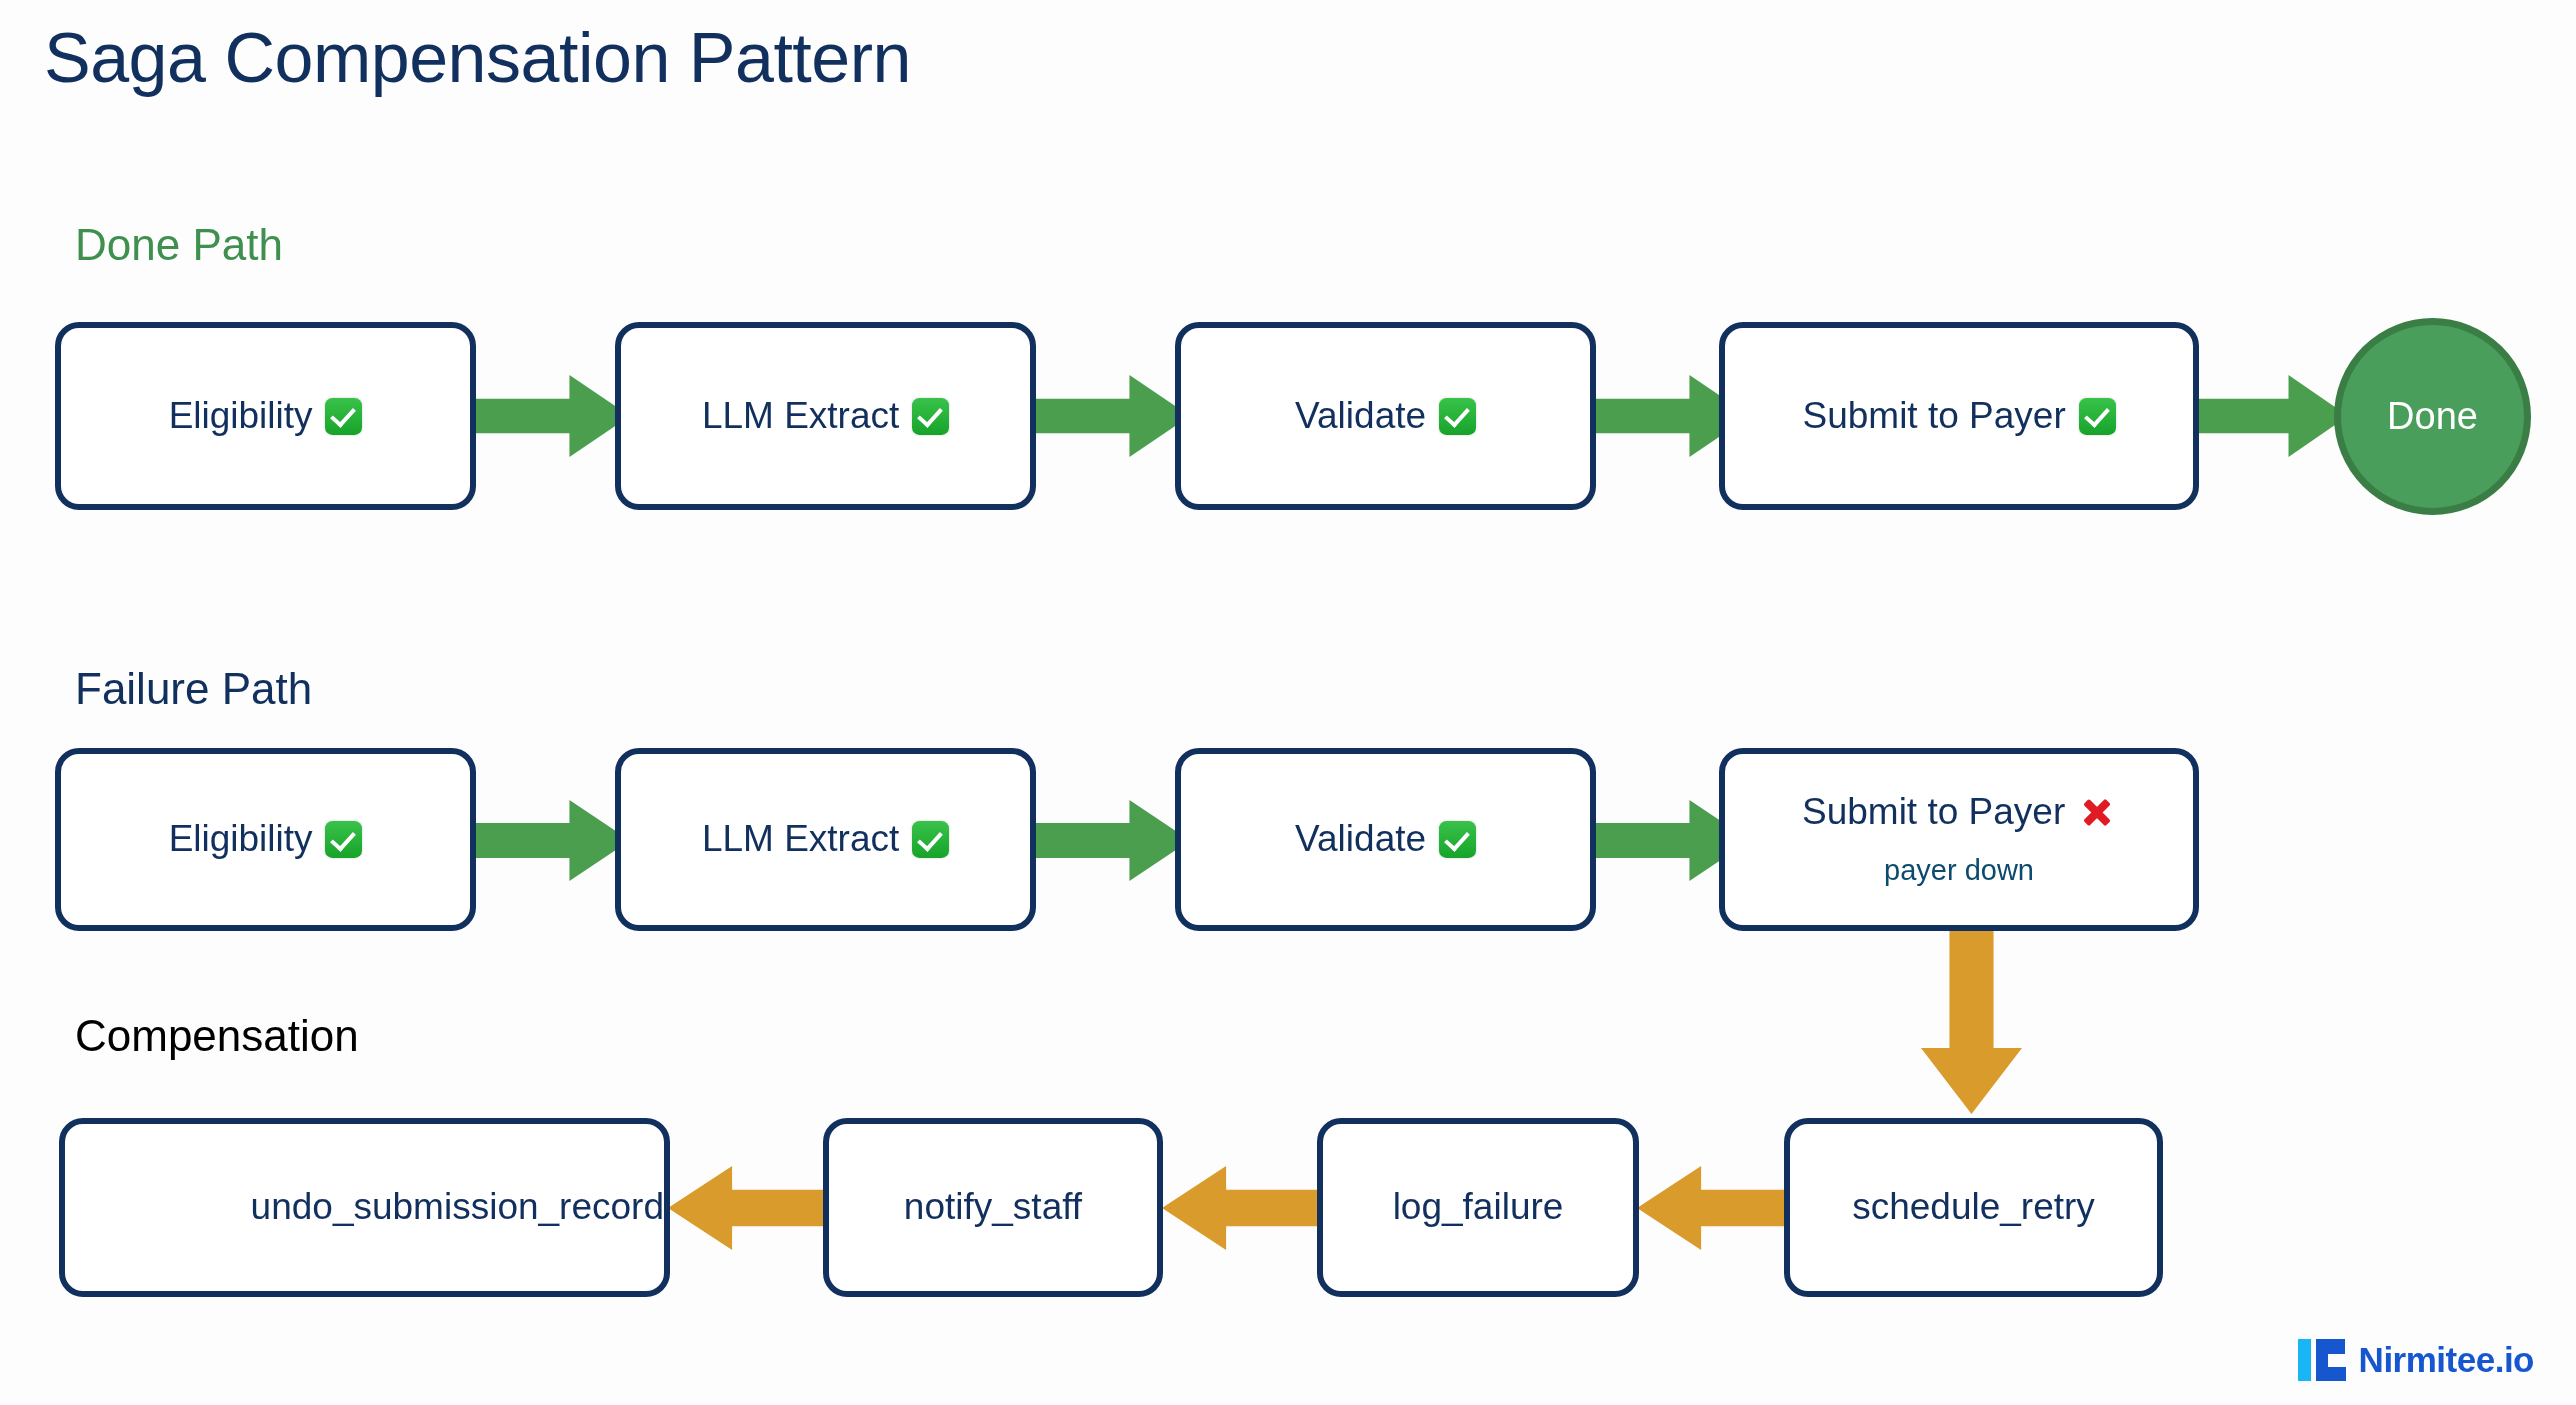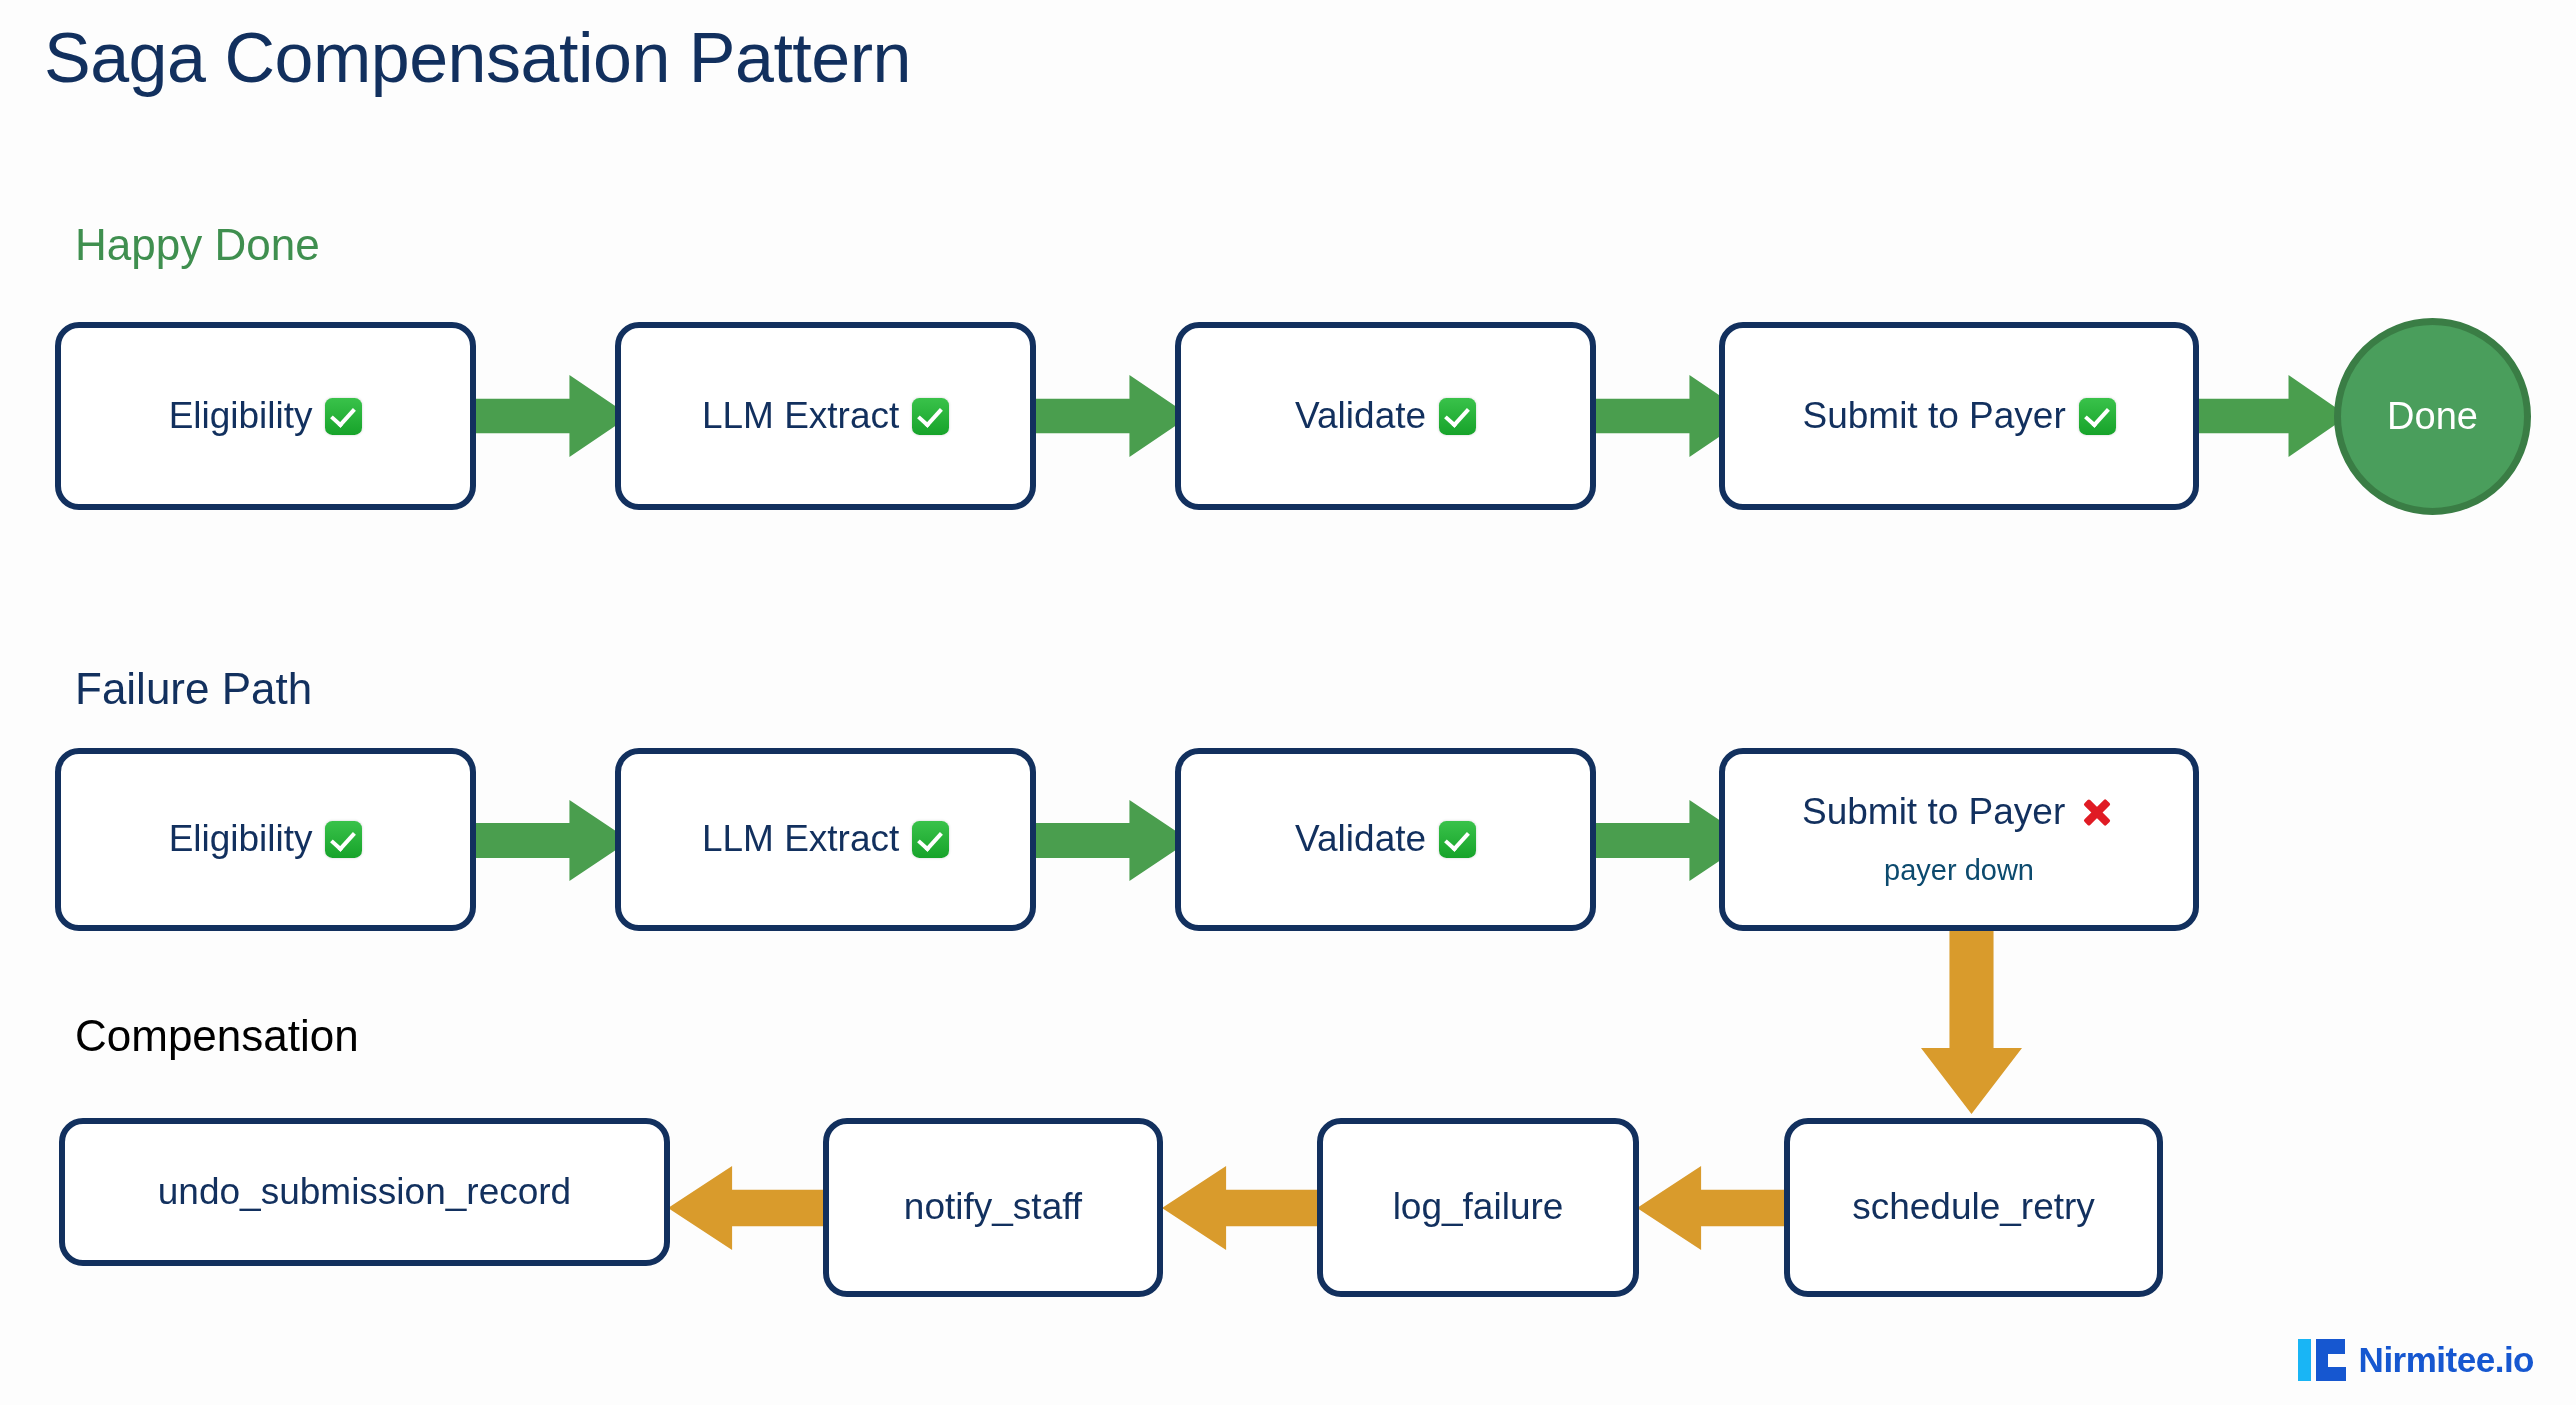--- a/index.html
+++ b/index.html
@@ -200,21 +200,21 @@
     text-align: center;
   }
 </style>
 </head>
 <body>
 
 <div id="canvas">
 
   <div class="title">Saga Compensation Pattern</div>
 
-  <div class="section-label happy">Happy Done</div>
+  <div class="section-label happy">Done Path</div>
 
   <div class="node" style="left:55px; top:322px; width:421px; height:188px;">
     <div class="node-label">
       <span>Eligibility</span>
       <span class="glyph check"></span>
     </div>
   </div>
 
   <div class="arrow" style="left:474px; top:375px; width:156px; height:82px;">
     <svg viewBox="0 0 170 90" preserveAspectRatio="none">
@@ -315,21 +315,21 @@
   </div>
 
   <div class="arrow" style="left:1921px; top:931px; width:101px; height:183px;">
     <svg viewBox="0 0 110 200" preserveAspectRatio="none">
       <polygon points="31,0 79,0 79,128 110,128 55,200 0,128 31,128" fill="#d99b2c"></polygon>
     </svg>
   </div>
 
   <div class="section-label comp">Compensation</div>
 
-  <div class="node" style="left:59px; top:1118px; width:611px; height:148px;">
+  <div class="node" style="left:59px; top:1118px; width:611px; height:179px;align-items:flex-end;">
     <div class="node-label">
       <span>undo_submission_record</span>
     </div>
   </div>
 
   <div class="arrow" style="left:668px; top:1166px; width:163px; height:84px;">
     <svg viewBox="0 0 178 92" preserveAspectRatio="none">
       <polygon points="178,26 70,26 70,0 0,46 70,92 70,66 178,66" fill="#d99b2c"></polygon>
     </svg>
   </div>

